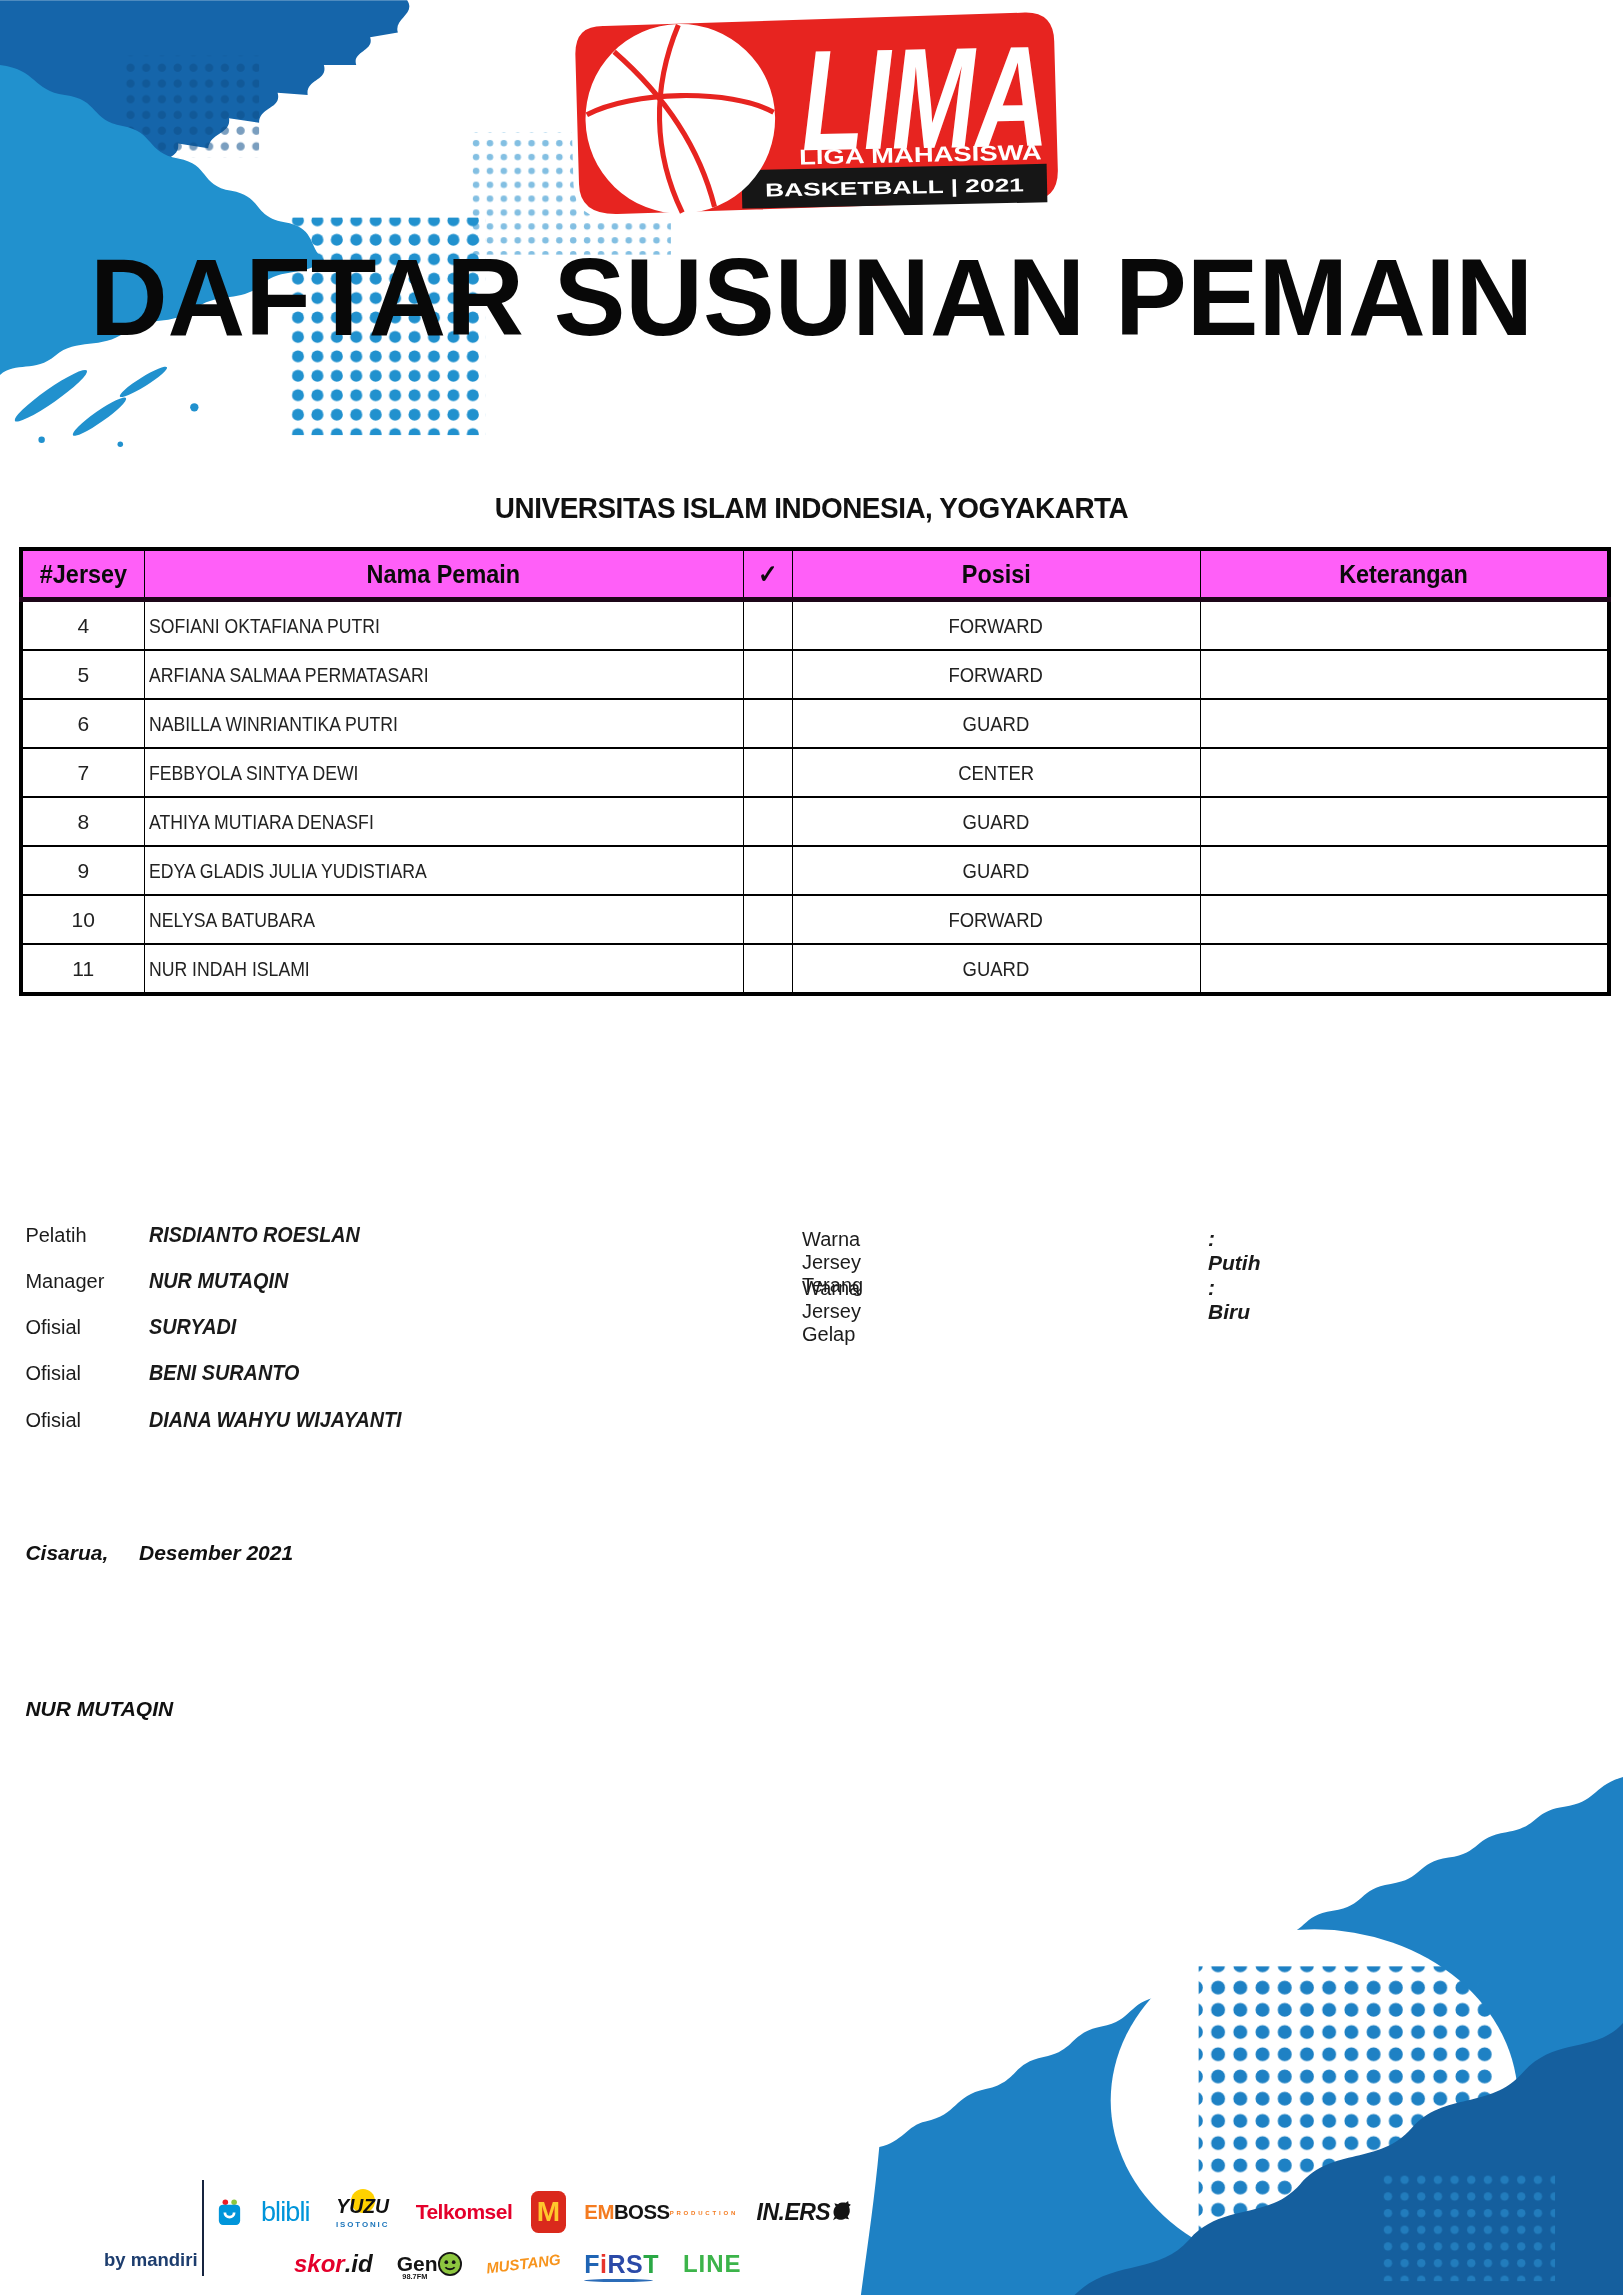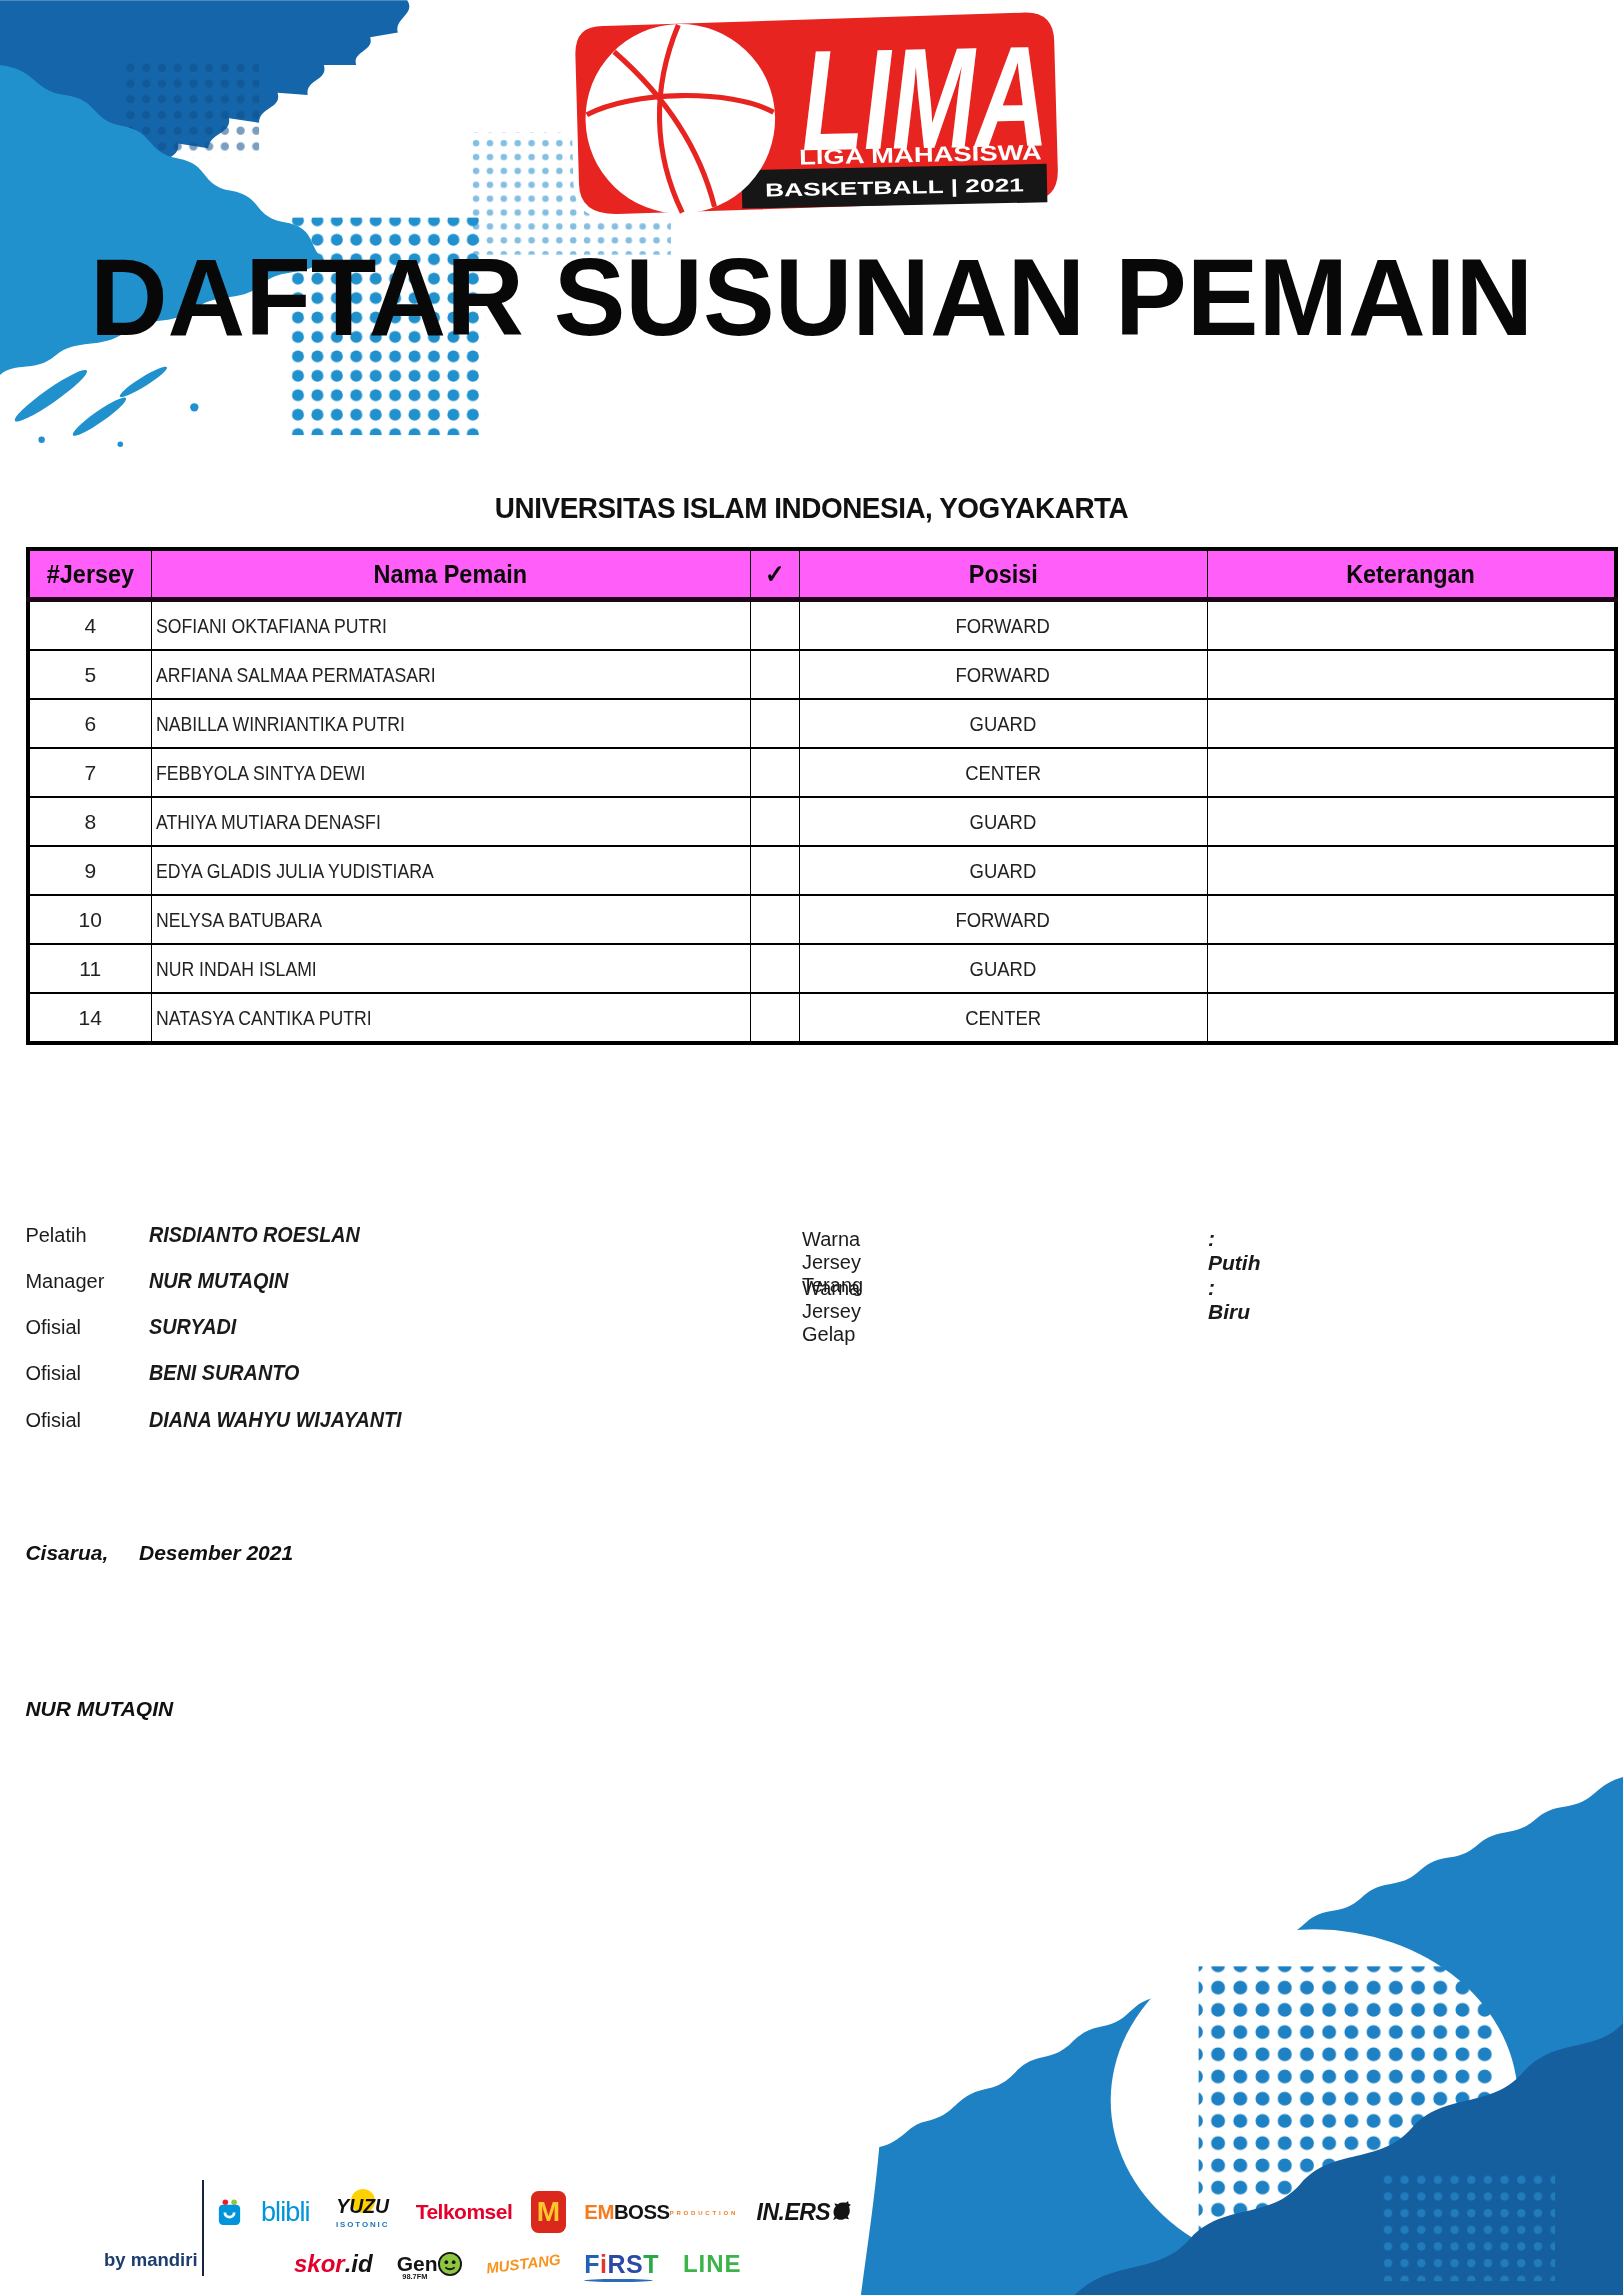--- a/index.html
+++ b/index.html
@@ -10,21 +10,21 @@
 
   
   #title-svg{position:absolute;left:83px;top:230px;width:1457px;height:126px;}
 
   
   #team-header{position:absolute;left:0;top:491px;width:1623px;text-align:center;
                font-size:30px;font-weight:bold;letter-spacing:-0.5px;color:#111;}
   #team-header .sq{display:inline-block;transform:scaleX(.93);transform-origin:center;}
 
   
-  #roster{position:absolute;left:26px;top:547px;width:1588px;border-collapse:collapse;
+  #roster{position:absolute;left:19px;top:547px;width:1588px;border-collapse:collapse;
           table-layout:fixed;border:4.2px solid #000;padding-left:44px;}
   #roster th,#roster td{border-left:1.9px solid #000;border-right:1.9px solid #000;
           border-top:2.8px solid #000;border-bottom:2.8px solid #000;padding:0;overflow:hidden;}
   #roster thead th{height:46px;background:#ff5ff8;font-size:26px;font-weight:bold;color:#0b0b0b;
           border-bottom:5.6px solid #1c0618;text-align:center;}
   #roster thead th .sq{display:inline-block;transform:scaleX(.9);transform-origin:center;}
   #roster tbody td{height:47px;background:#fff;font-size:21px;color:#222;}
   .cell-num{text-align:center;}
   .cell-name{text-align:left;padding-left:4.6px !important;}
   .cell-name .sq{display:inline-block;transform:scaleX(.84);transform-origin:left center;white-space:nowrap;letter-spacing:0;}
@@ -233,27 +233,20 @@
         <td class="cell-pos"><span class="sq">FORWARD</span></td>
         <td></td>
       </tr>
       <tr class="data">
         <td class="cell-num">11</td>
         <td class="cell-name"><span class="sq">NUR INDAH ISLAMI</span></td>
         <td class="cell-num"></td>
         <td class="cell-pos"><span class="sq">GUARD</span></td>
         <td></td>
       </tr>
-      <tr class="data">
-        <td class="cell-num">14</td>
-        <td class="cell-name"><span class="sq">NATASYA CANTIKA PUTRI</span></td>
-        <td class="cell-num"></td>
-        <td class="cell-pos"><span class="sq">CENTER</span></td>
-        <td></td>
-      </tr>
     </tbody>
   </table>
 
   <div class="staff-row" style="top:1224px">
     <span class="lbl">Pelatih</span>
     <span class="val"><span class="sq">RISDIANTO ROESLAN</span></span>
   </div>
   <div class="staff-row" style="top:1270px">
     <span class="lbl">Manager</span>
     <span class="val"><span class="sq">NUR MUTAQIN</span></span>

